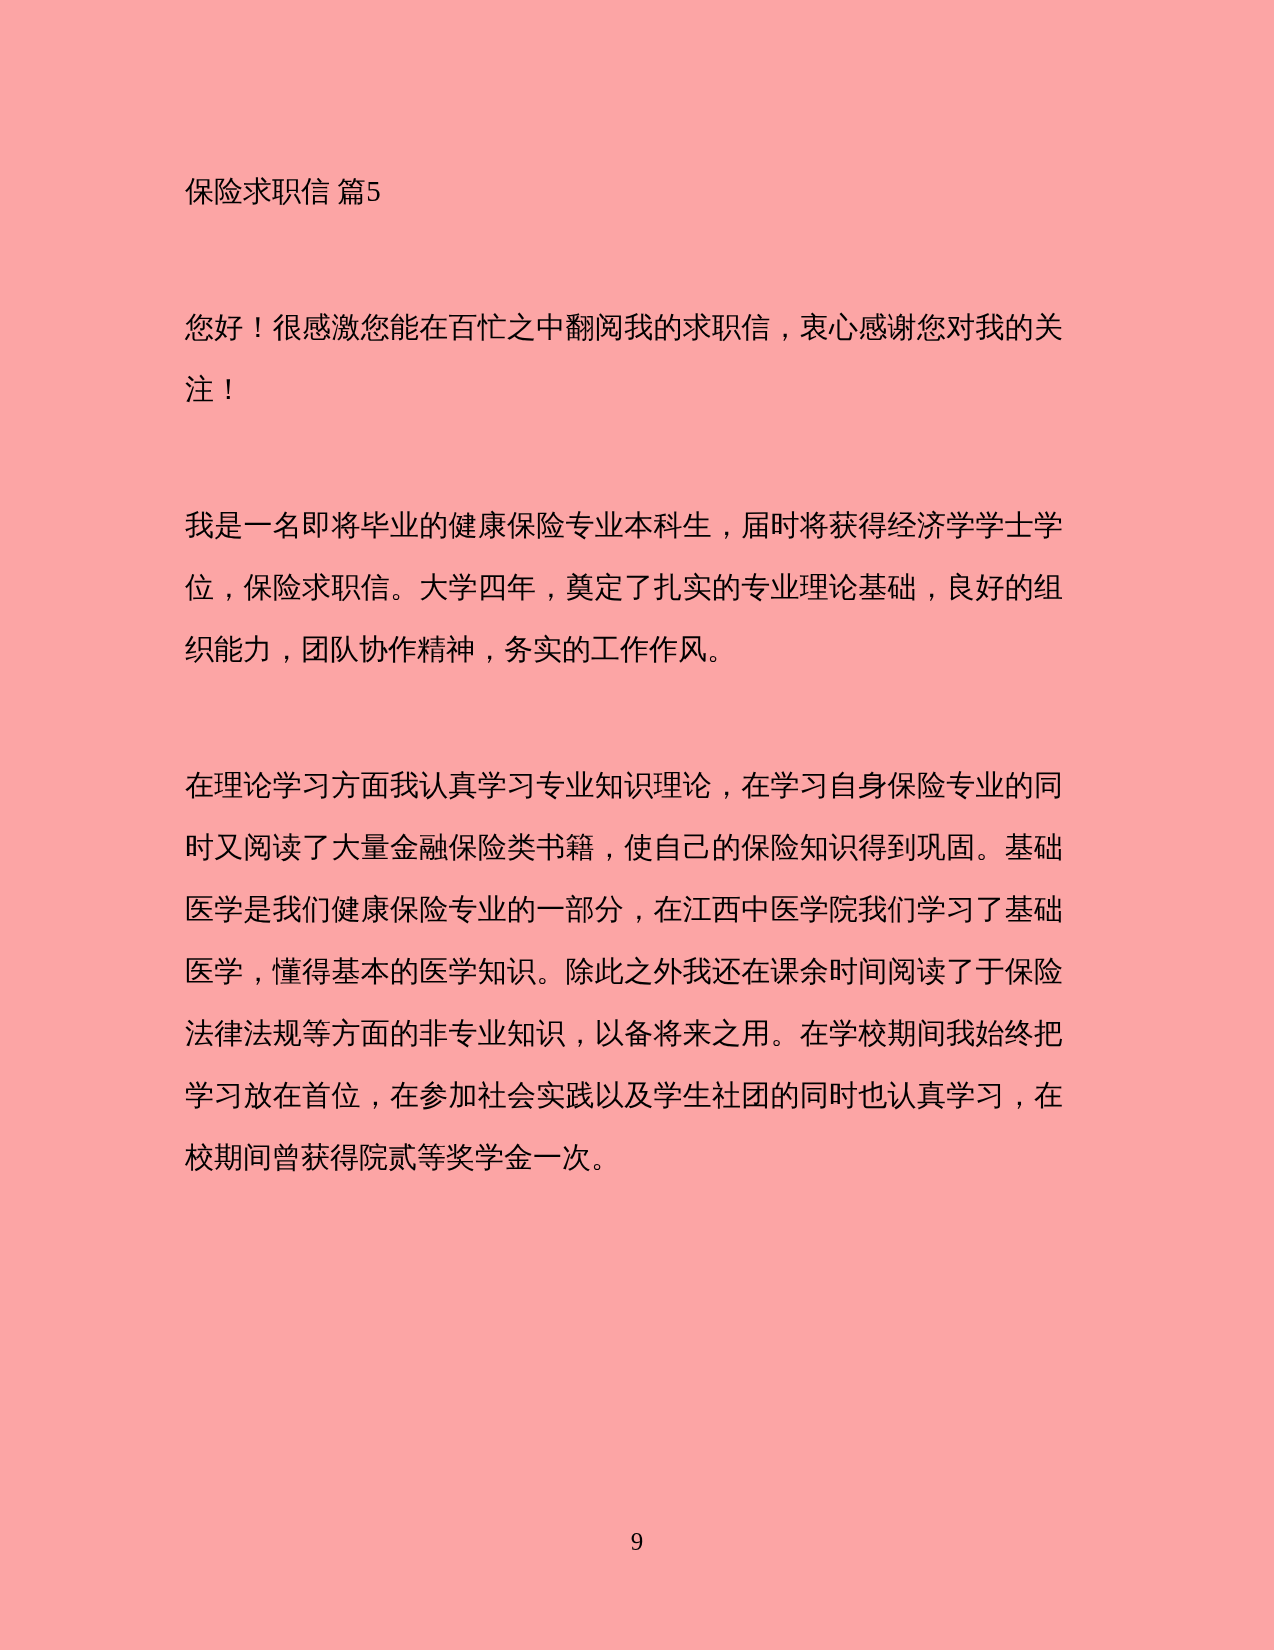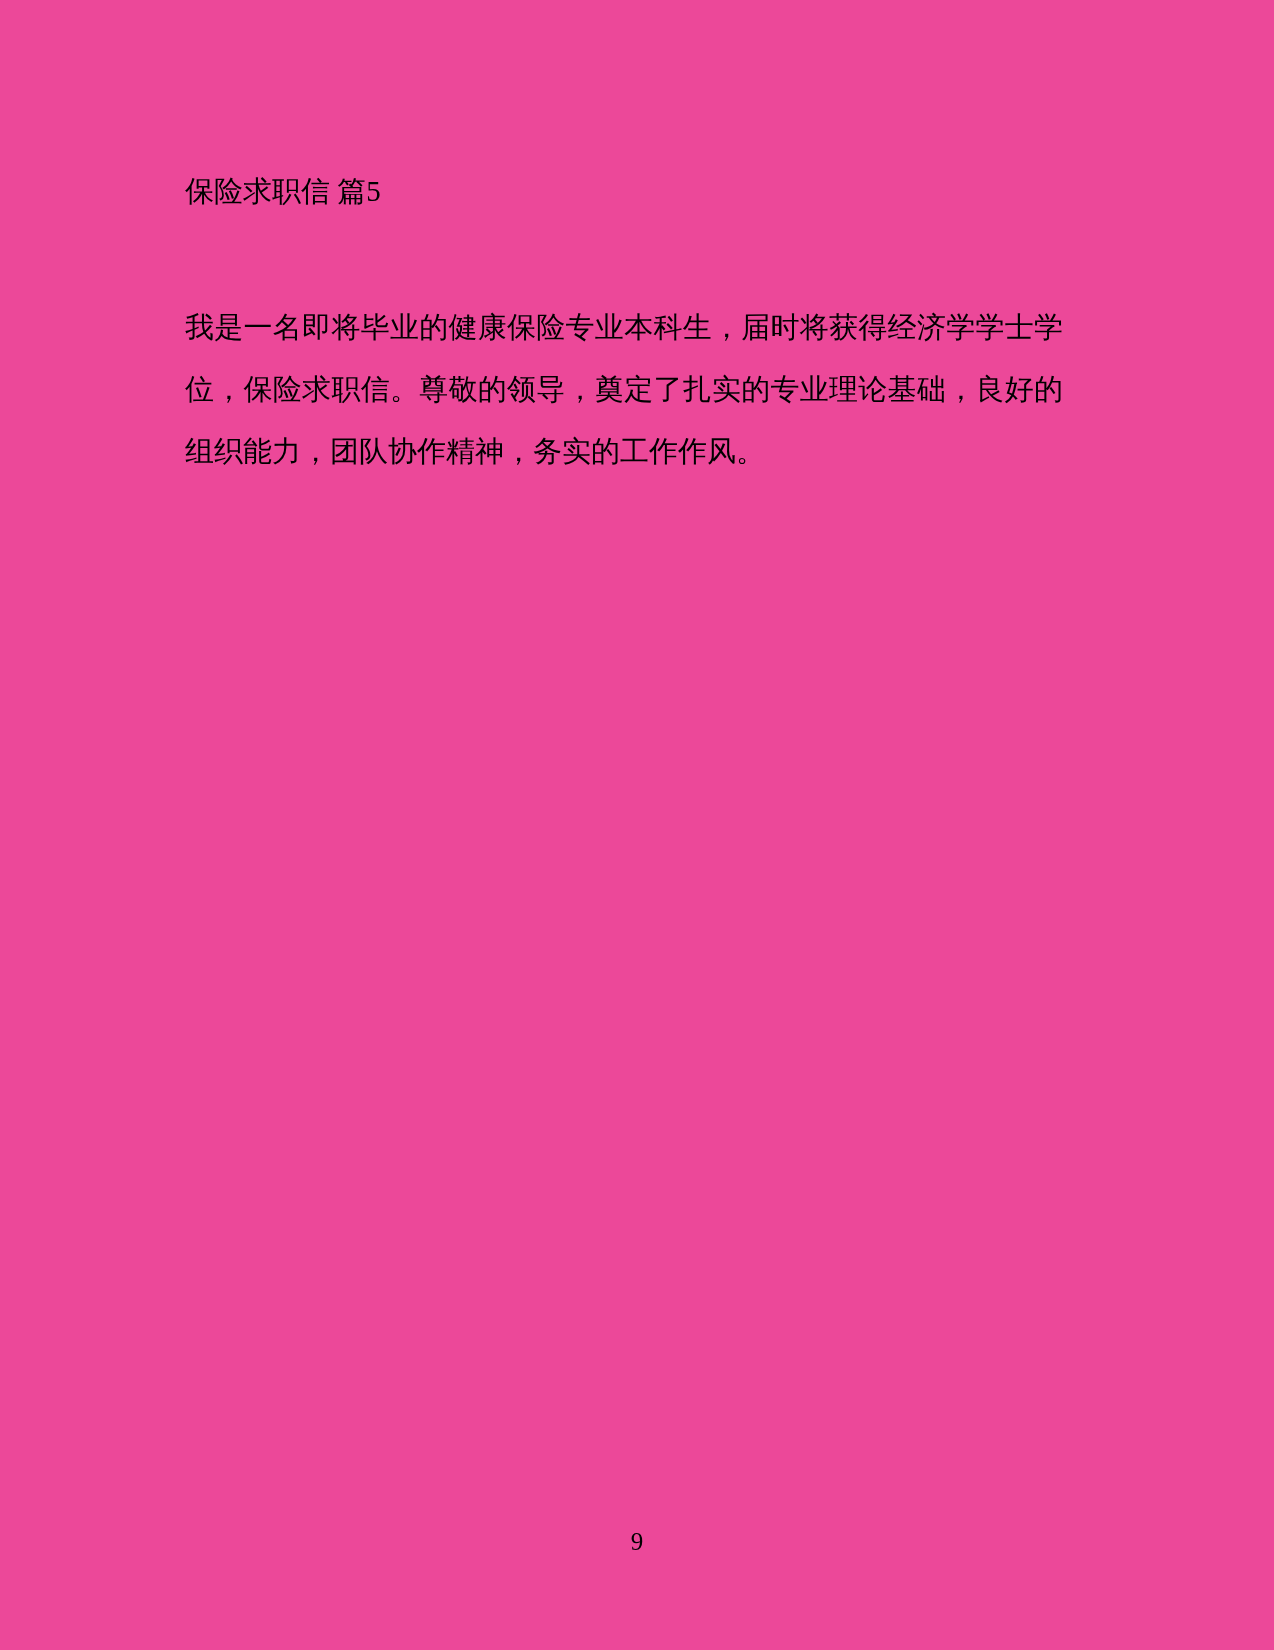--- a/index.html
+++ b/index.html
@@ -4,21 +4,21 @@
 <style>
   html, body {
     margin: 0;
     padding: 0;
     background: #ffffff;
   }
   .page {
     position: relative;
     width: 1274px;
     height: 1650px;
-    background: #ec4899;
+    background: #fca5a5;
     color: #000000;
     font-family: "Liberation Serif", "DejaVu Serif", serif;
     overflow: hidden;
   }
   .content {
     position: absolute;
     left: 185px;
     top: 160px;
     width: 878px;
     font-size: 29px;
@@ -43,16 +43,18 @@
     font-size: 25px;
     line-height: 36px;
   }
 </style>
 </head>
 <body>
 
 <div class="page">
   <div class="content">
     <p>保险求职信 篇5</p>
-    <p class="para">我是一名即将毕业的健康保险专业本科生，届时将获得经济学学士学位，保险求职信。尊敬的领导，奠定了扎实的专业理论基础，良好的组织能力，团队协作精神，务实的工作作风。</p>
+    <p class="para">您好！很感激您能在百忙之中翻阅我的求职信，衷心感谢您对我的关注！</p>
+    <p class="para">我是一名即将毕业的健康保险专业本科生，届时将获得经济学学士学位，保险求职信。大学四年，奠定了扎实的专业理论基础，良好的组织能力，团队协作精神，务实的工作作风。</p>
+    <p class="para">在理论学习方面我认真学习专业知识理论，在学习自身保险专业的同时又阅读了大量金融保险类书籍，使自己的保险知识得到巩固。基础医学是我们健康保险专业的一部分，在江西中医学院我们学习了基础医学，懂得基本的医学知识。除此之外我还在课余时间阅读了于保险法律法规等方面的非专业知识，以备将来之用。在学校期间我始终把学习放在首位，在参加社会实践以及学生社团的同时也认真学习，在校期间曾获得院贰等奖学金一次。</p>
   </div>
   <div class="page-number">9</div>
 </div>
 
 </body></html>

